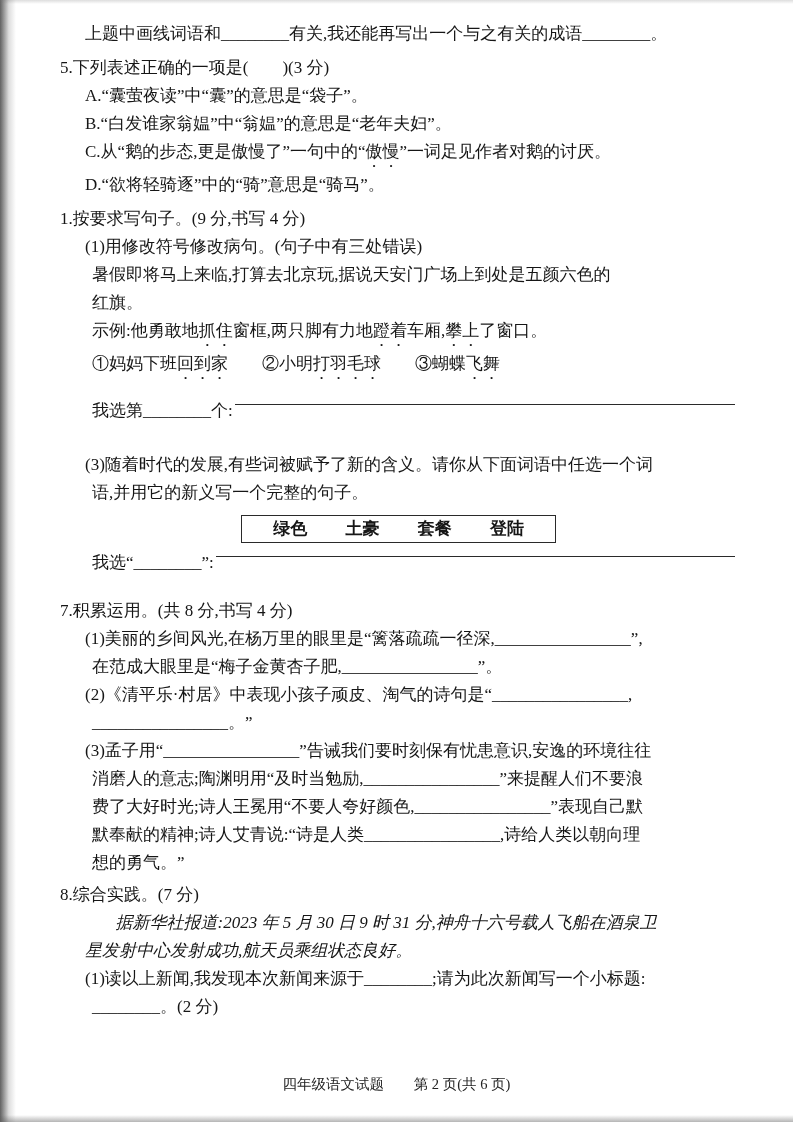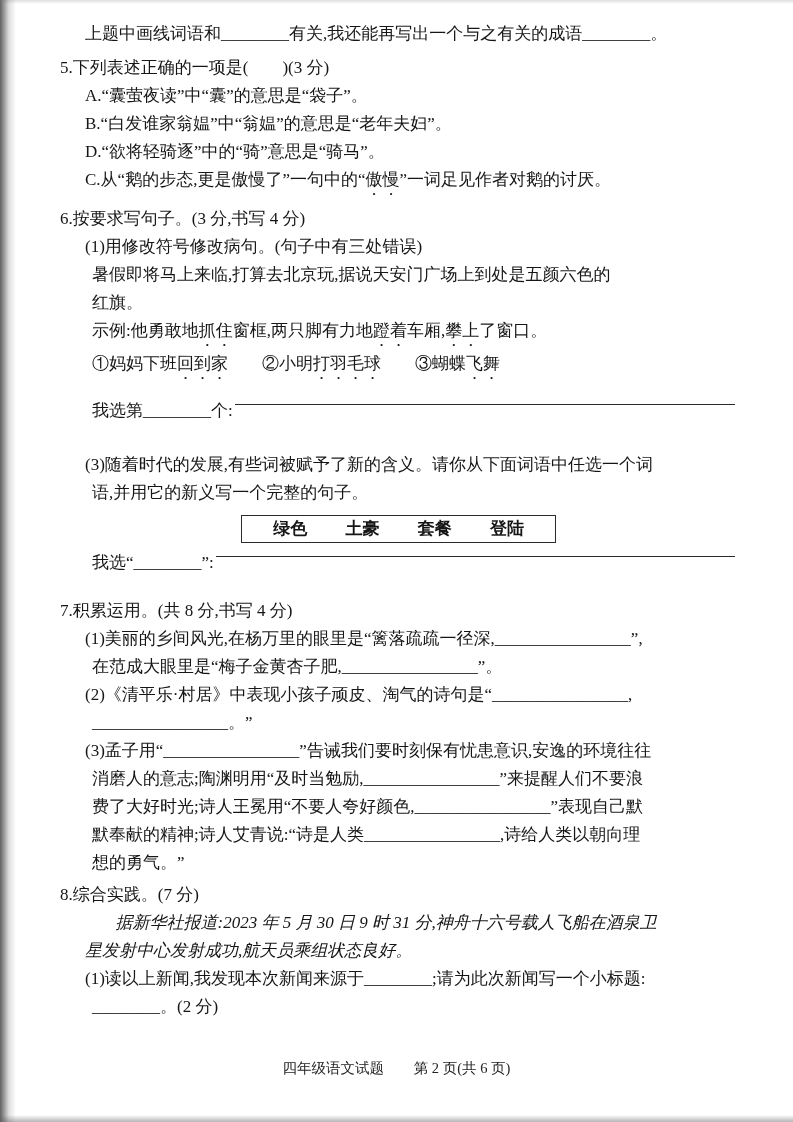--- a/index.html
+++ b/index.html
@@ -30,21 +30,21 @@
     text-emphasis-position:under right;
   }
   .word-box{
     border:1.6px solid #2a2a2a;width:fit-content;
     margin:8px auto 2px auto;padding:0 14px;line-height:26px;
   }
   .word-box span{margin:0 17px;font-weight:bold;}
   .kai{font-style:italic;}
   .indent{text-indent:1.8em;}
   .footer{
-    position:absolute;bottom:40px;left:0;right:0;text-align:center;
+    position:absolute;bottom:24px;left:0;right:0;text-align:center;
     font-size:14.5px;color:#222;
   }
   .footer .pg{margin-left:26px;}
   .edge-left{
     position:absolute;left:0;top:0;bottom:0;width:16px;
     background:linear-gradient(to right,rgba(70,70,70,0.85),rgba(120,120,120,0.25) 55%,rgba(255,255,255,0));
     pointer-events:none;
   }
   .edge-bottom{
     position:absolute;left:0;right:0;bottom:0;height:7px;
@@ -60,24 +60,24 @@
 </head>
 <body>
 
 <div class="page">
 
   <div class="ln i1">上题中画线词语和________有关,我还能再写出一个与之有关的成语________。</div>
 
   <div class="ln gap-sm">5.下列表述正确的一项是(　　)(3 分)</div>
   <div class="ln i1">A.“囊萤夜读”中“囊”的意思是“袋子”。</div>
   <div class="ln i1">B.“白发谁家翁媪”中“翁媪”的意思是“老年夫妇”。</div>
+  <div class="ln i1"><span>C.从“鹅的步态,更是傲慢了”一句中的“</span><span class="em-dots">傲慢</span><span>”一词足见作者对鹅的讨厌。</span></div>
   <div class="ln i1">D.“欲将轻骑逐”中的“骑”意思是“骑马”。</div>
-  <div class="ln i1"><span>C.从“鹅的步态,更是傲慢了”一句中的“</span><span class="em-dots">傲慢</span><span>”一词足见作者对鹅的讨厌。</span></div>
 
-  <div class="ln gap-sm">6.按要求写句子。(3 分,书写 4 分)</div>
+  <div class="ln gap-sm">1.按要求写句子。(9 分,书写 4 分)</div>
   <div class="ln i1">(1)用修改符号修改病句。(句子中有三处错误)</div>
   <div class="ln i2">暑假即将马上来临,打算去北京玩,据说天安门广场上到处是五颜六色的</div>
   <div class="ln i2">红旗。</div>
   <div class="ln i2"><span>示例:他勇敢地</span><span class="em-dots">抓住</span><span>窗框,两只脚有力地</span><span class="em-dots">蹬着</span><span>车厢,</span><span class="em-dots">攀上</span><span>了窗口。</span></div>
   <div class="ln i2"><span>①妈妈下班</span><span class="em-dots">回到家</span><span>　　②小明</span><span class="em-dots">打羽毛球</span><span>　　③蝴蝶</span><span class="em-dots">飞舞</span></div>
   <div class="ln i2 row gap-md">
     <span>我选第________个:</span>
     <span class="fill"></span>
   </div>
   <div class="ln i1 gap-lg">(3)随着时代的发展,有些词被赋予了新的含义。请你从下面词语中任选一个词</div>

